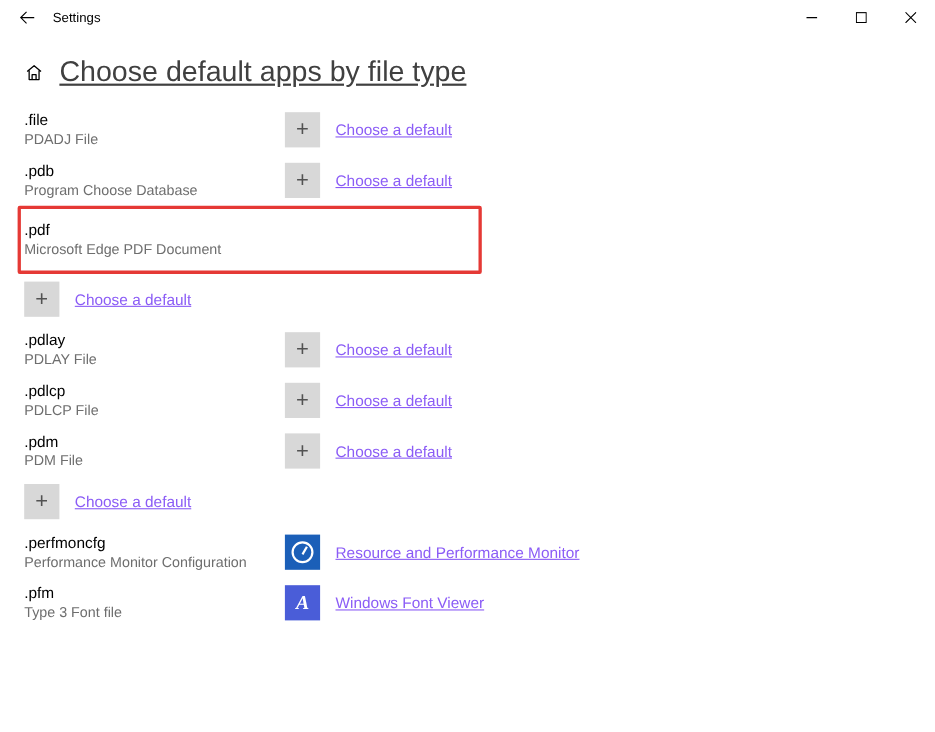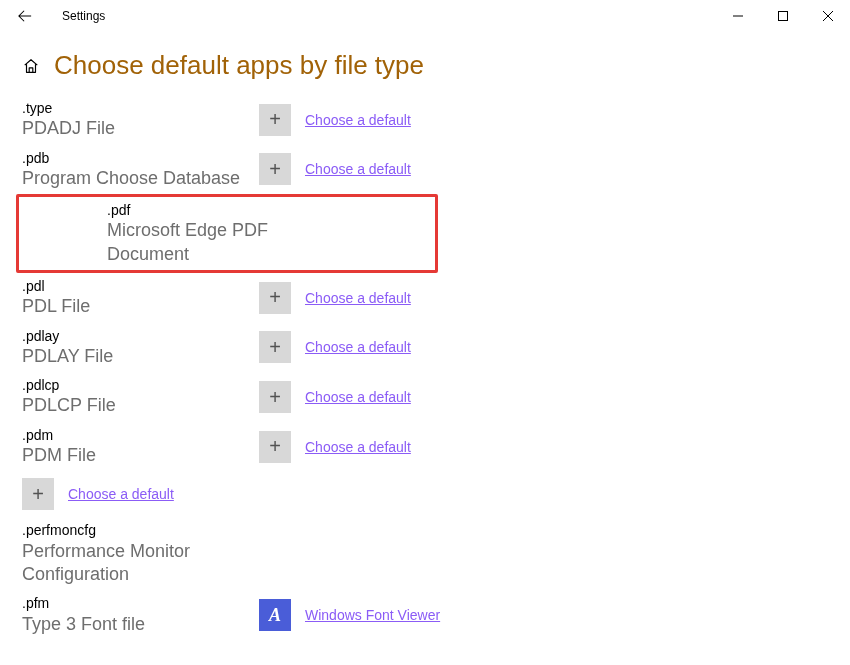--- a/index.html
+++ b/index.html
@@ -24,21 +24,21 @@
     .back-btn {
       width: 22px;
       height: 22px;
       display: flex;
       align-items: center;
       justify-content: center;
       color: #000;
     }
     .titlebar-title {
       font-size: 12px;
-      margin-left: 26px;
+      margin-left: 12px;
       color: #000;
     }
     .window-controls {
       margin-left: auto;
       display: flex;
       height: 32px;
     }
     .win-btn {
       width: 45px;
       display: flex;
@@ -52,53 +52,53 @@
       padding: 18px 22px 8px 22px;
     }
     .home-icon {
       width: 18px;
       height: 18px;
       margin-right: 14px;
     }
     .page-title {
       font-size: 26px;
       font-weight: 400;
-      color: #a16207;
+      color: #404040;
+      text-decoration: underline;
     }
     .list {
       padding: 6px 22px;
     }
     .row {
       display: flex;
       align-items: center;
       min-height: 46px;
       padding: 4px 0;
       position: relative;
     }
     .row.highlighted {
       border: 3px solid #e53935;
       margin-left: -6px;
       padding-left: 3px;
       margin-right: 390px;
       padding-right: 6px;
       border-radius: 2px;
       min-height: 62px;
-      flex-direction: column;
     }
     .ext-block {
       width: 237px;
       flex-shrink: 0;
     }
     .ext-name {
       font-size: 14px;
       color: #000;
       line-height: 1.3;
     }
     .ext-desc {
-      font-size: 18px;
+      font-size: 13px;
       color: #6e6e6e;
       line-height: 1.3;
     }
     .app-block {
       display: flex;
       align-items: center;
       gap: 14px;
     }
     .app-icon {
       width: 32px;
@@ -211,21 +211,21 @@
 <div class="header">
   <svg class="home-icon" viewBox="0 0 20 20">
     <path d="M3 9 L10 3 L17 9 M5 8 L5 17 L15 17 L15 8 M8 17 L8 12 L12 12 L12 17" stroke="#000" stroke-width="1.3" fill="none" stroke-linejoin="round"></path>
   </svg>
   <h1 class="page-title">Choose default apps by file type</h1>
 </div>
 
 <div class="list" id="list">
     <div class="row">
       <div class="ext-block">
-        <div class="ext-name">.type</div>
+        <div class="ext-name">.file</div>
         <div class="ext-desc">PDADJ File</div>
       </div>
       <div class="app-block">
         <div class="app-icon plus-icon">+</div>
         <div class="app-label">Choose a default</div>
       </div>
     </div>
     <div class="row">
       <div class="ext-block">
         <div class="ext-name">.pdb</div>
@@ -236,24 +236,20 @@
         <div class="app-label">Choose a default</div>
       </div>
     </div>
     <div class="row highlighted">
       <div class="ext-block">
         <div class="ext-name">.pdf</div>
         <div class="ext-desc">Microsoft Edge PDF Document</div>
       </div>
     </div>
     <div class="row">
-      <div class="ext-block">
-        <div class="ext-name">.pdl</div>
-        <div class="ext-desc">PDL File</div>
-      </div>
       <div class="app-block">
         <div class="app-icon plus-icon">+</div>
         <div class="app-label">Choose a default</div>
       </div>
     </div>
     <div class="row">
       <div class="ext-block">
         <div class="ext-name">.pdlay</div>
         <div class="ext-desc">PDLAY File</div>
       </div>
@@ -285,20 +281,26 @@
     <div class="row">
       <div class="app-block">
         <div class="app-icon plus-icon">+</div>
         <div class="app-label">Choose a default</div>
       </div>
     </div>
     <div class="row">
       <div class="ext-block">
         <div class="ext-name">.perfmoncfg</div>
         <div class="ext-desc">Performance Monitor Configuration</div>
+      </div>
+      <div class="app-block">
+        <div class="app-icon resmon-icon">
+          <div class="resmon-dial"></div>
+        </div>
+        <div class="app-label">Resource and Performance Monitor</div>
       </div>
     </div>
     <div class="row">
       <div class="ext-block">
         <div class="ext-name">.pfm</div>
         <div class="ext-desc">Type 3 Font file</div>
       </div>
       <div class="app-block">
         <div class="app-icon font-icon">A</div>
         <div class="app-label">Windows Font Viewer</div>

